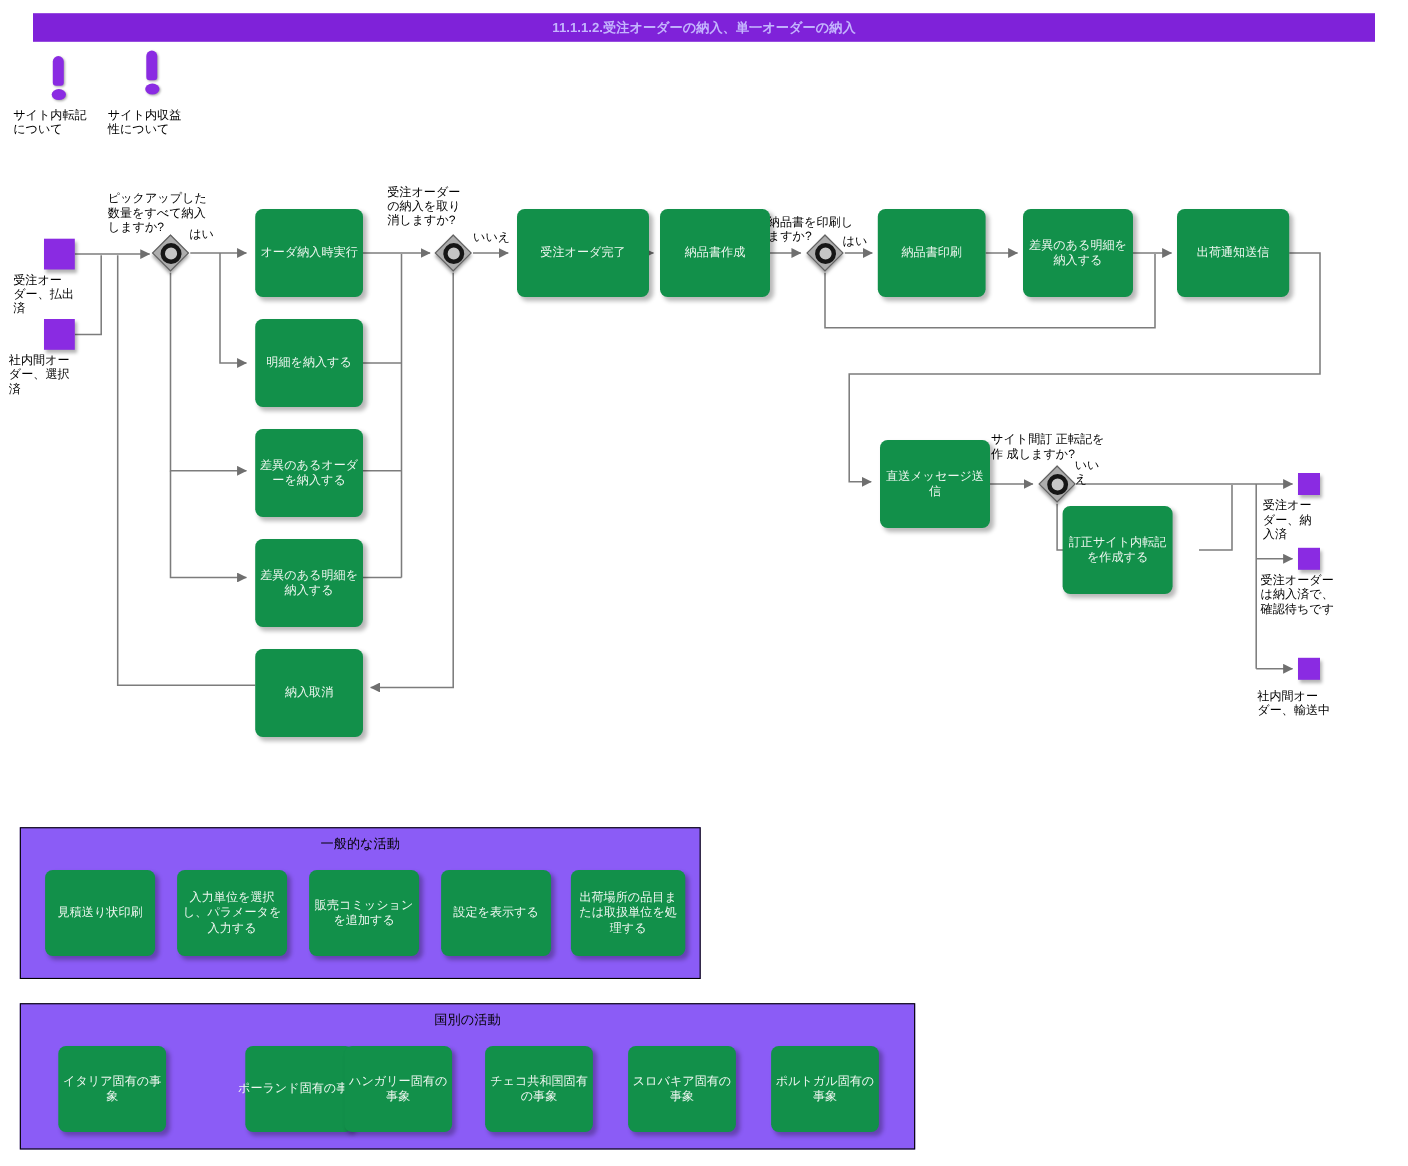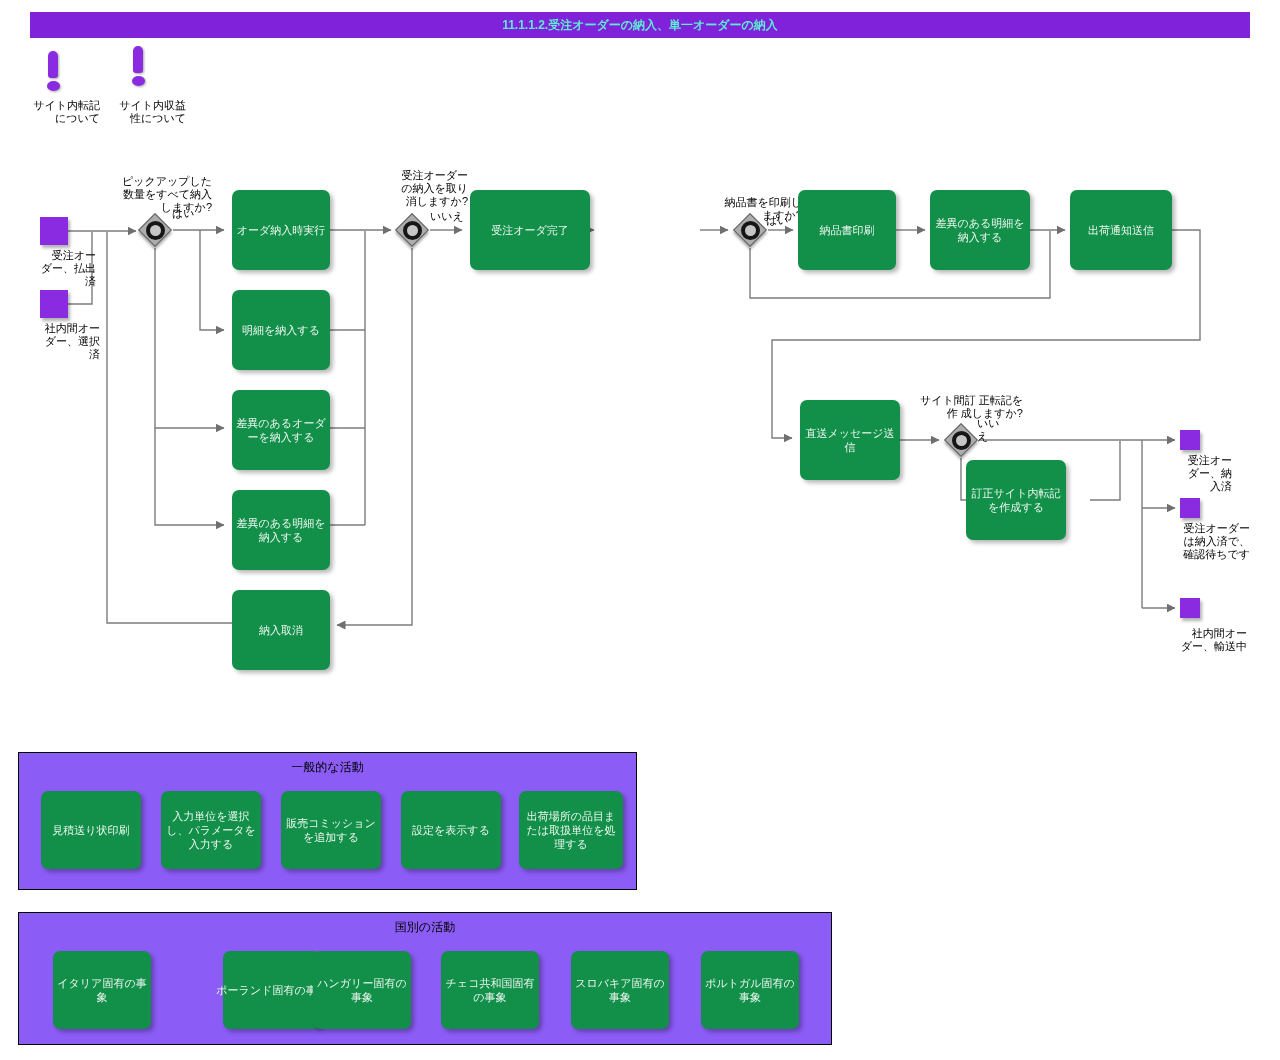--- a/index.html
+++ b/index.html
@@ -1,27 +1,27 @@
 <!DOCTYPE html>
 <html><head>
 <meta charset="utf-8">
 <style>
   html,body{margin:0;padding:0;background:#fff;}
   body{font-family:"Liberation Sans","DejaVu Sans",sans-serif;}
   #stage{position:relative;width:1280px;height:1060px;background:#ffffff;overflow:hidden;}
   .wires{position:absolute;left:0;top:0;}
   .titlebar{position:absolute;left:30px;top:12px;width:1220px;height:26px;background:#7F22D9;
-            color:#5eead4;font-size:12px;font-weight:bold;text-align:center;line-height:26px;}
+            color:#c4b5fd;font-size:12px;font-weight:bold;text-align:center;line-height:26px;}
   .task{position:absolute;background:#12904A;border-radius:7px;color:#EDF6EF;font-size:11px;
         line-height:14px;display:flex;align-items:center;justify-content:center;text-align:center;
         padding:4px;box-sizing:border-box;box-shadow:3px 3px 4px rgba(0,0,0,0.28);}
   .event{position:absolute;width:28px;height:28px;background:#8A2BE2;box-shadow:2px 3px 3px rgba(0,0,0,0.3);}
   .event.small{width:20px;height:20px;}
   .event-label,.q,.branch,.ann-label{position:absolute;font-size:11px;line-height:13px;color:#000;
-        text-align:right;white-space:pre-line;}
+        text-align:left;white-space:pre-line;}
   .branch{text-align:left;}
   .gateway{position:absolute;width:36px;height:36px;}
   .diamond{position:absolute;left:6px;top:6px;right:6px;bottom:6px;background:#ADADAD;
            border:1px solid #606060;transform:rotate(45deg);box-shadow:2px 2px 3px rgba(0,0,0,0.35);}
   .gw-circle{position:absolute;left:50%;top:50%;width:11px;height:11px;margin:-9.5px 0 0 -9.5px;
              border:4px solid #161616;border-radius:50%;background:#c6c6c6;}
   .excl{position:absolute;width:14px;filter:drop-shadow(1.5px 1.5px 1px rgba(0,0,0,0.35));}
   .excl .bar{width:10px;height:27px;background:#8A2BE2;border-radius:5px 5px 3px 3px;margin:0 auto;}
   .excl .dot{width:13px;height:10px;background:#8A2BE2;border-radius:50%;margin:3px auto 0;}
   .panel{position:absolute;border:1px solid #000;background:#8b5cf6;}
@@ -128,20 +128,21 @@
     <div class="diamond"></div>
     <div class="gw-circle"></div>
   </div>
   <div class="q" style="left:901px;top:394px;width:122px">サイト間訂 正転記を
 作 成しますか?</div>
   <div class="branch" style="left:977px;top:417px">いい
 え</div>
 
   <div class="task" style="left:232px;top:190px;width:98px;height:80px">オーダ納入時実行</div>
   <div class="task" style="left:470px;top:190px;width:120px;height:80px">受注オーダ完了</div>
+  <div class="task" style="left:600px;top:190px;width:100px;height:80px">納品書作成</div>
   <div class="task" style="left:798px;top:190px;width:98px;height:80px">納品書印刷</div>
   <div class="task" style="left:930px;top:190px;width:100px;height:80px">差異のある明細を納入する</div>
   <div class="task" style="left:1070px;top:190px;width:102px;height:80px">出荷通知送信</div>
 
   <div class="task" style="left:232px;top:290px;width:98px;height:80px">明細を納入する</div>
   <div class="task" style="left:232px;top:390px;width:98px;height:80px">差異のあるオーダーを納入する</div>
   <div class="task" style="left:232px;top:490px;width:98px;height:80px">差異のある明細を納入する</div>
   <div class="task" style="left:232px;top:590px;width:98px;height:80px">納入取消</div>
 
   <div class="task" style="left:800px;top:400px;width:100px;height:80px">直送メッセージ送信</div>

